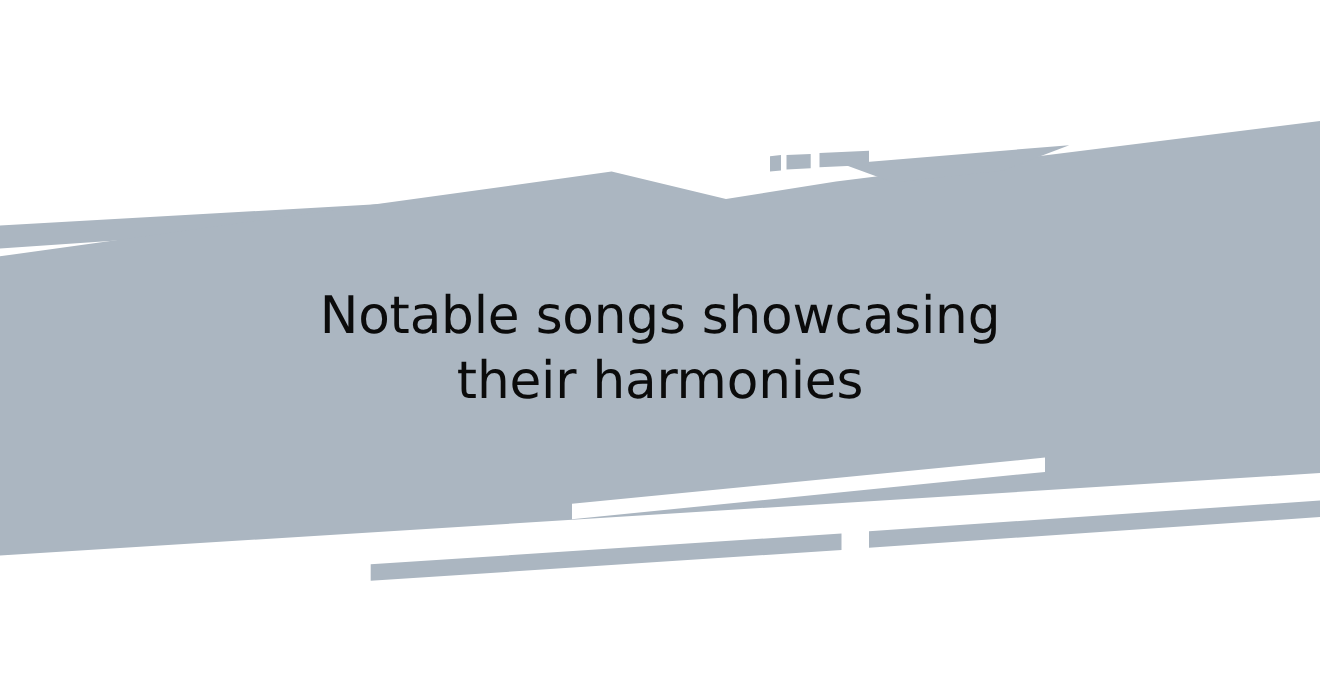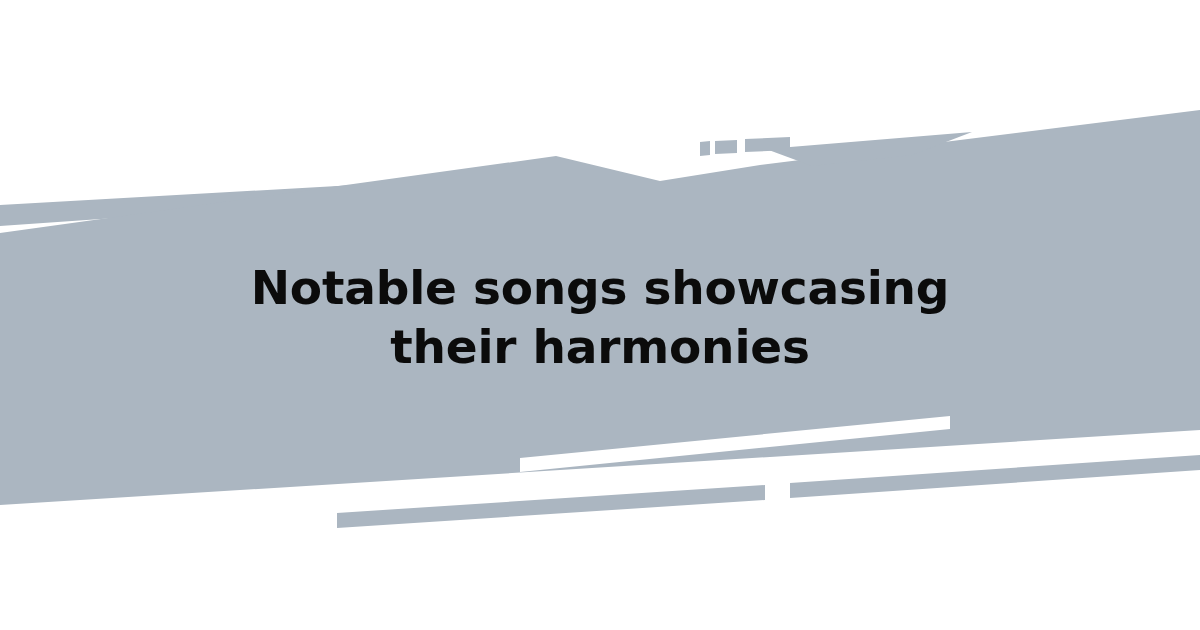--- a/index.html
+++ b/index.html
@@ -34,21 +34,21 @@
     height: 630px;
     display: flex;
     align-items: center;
     justify-content: center;
     pointer-events: none;
   }
   #headline {
     width: 700px;
     text-align: center;
     font-family: "DejaVu Sans", sans-serif;
-    font-weight: 700;
+    font-weight: 400;
     font-size: 47px;
     line-height: 1.26;
     letter-spacing: -0.2px;
     color: #0b0b0b;
     margin: 0;
     transform: translateY(2px);
     white-space: pre-line;
   }
 </style>
 </head>

